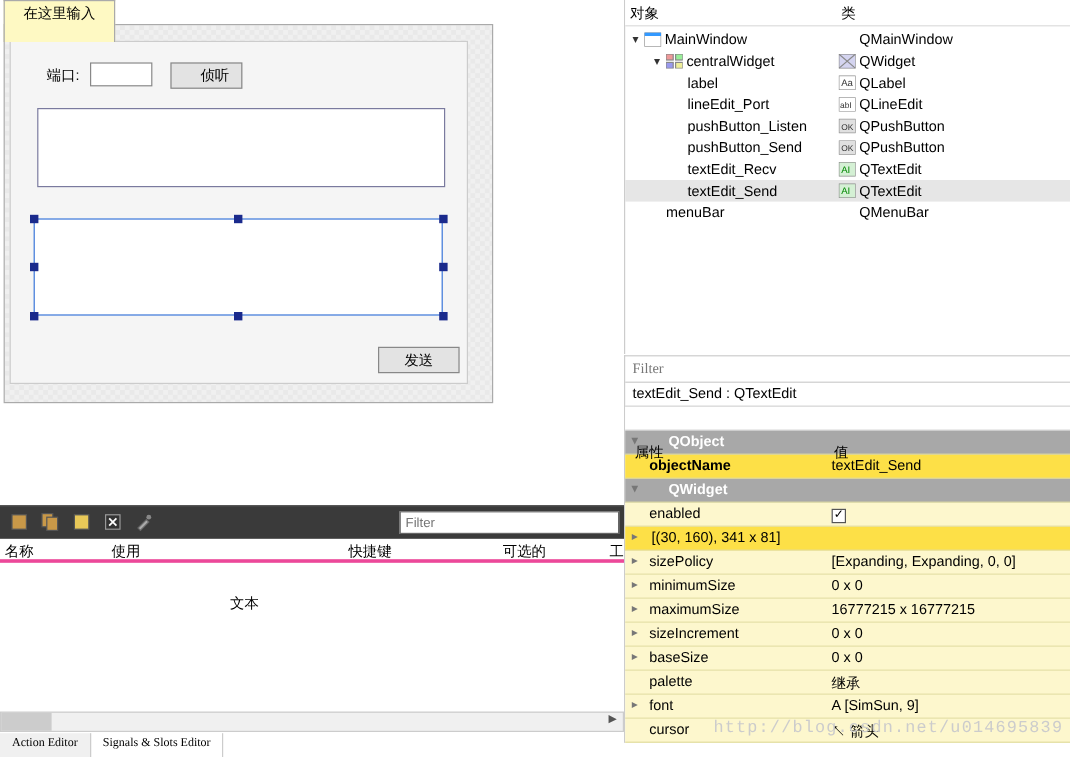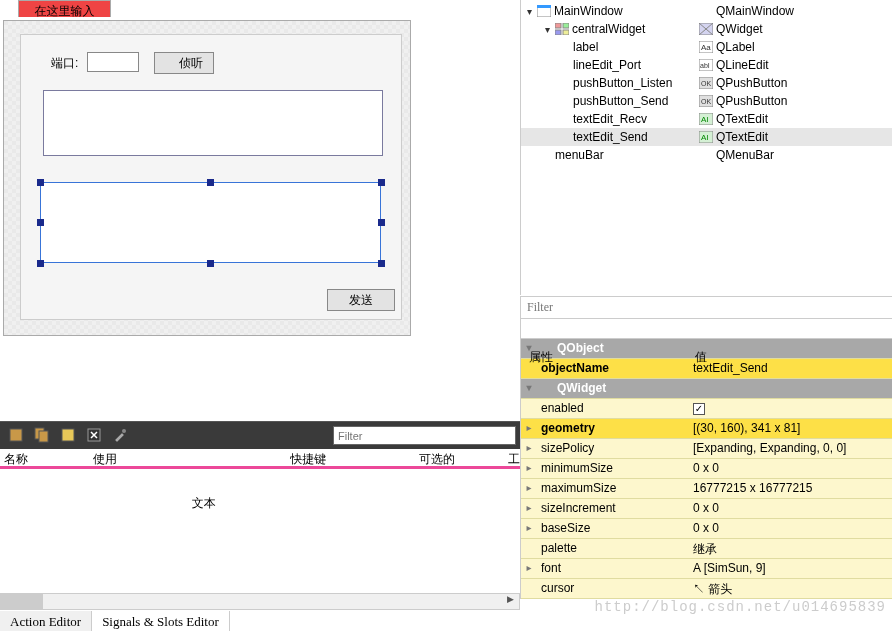--- a/index.html
+++ b/index.html
@@ -1,41 +1,41 @@
 <!DOCTYPE html>
 <html><head>
 <meta charset="utf-8">
 <style>
 * { box-sizing: border-box; margin: 0; padding: 0; }
 body { font-family: "Microsoft YaHei", sans-serif; font-size: 12px; background: #fff; width: 892px; height: 631px; overflow: hidden; position: relative; }
 
 
 .designer { position: absolute; left: 0; top: 0; width: 520px; height: 400px; }
-.tab { position: absolute; left: 18px; top: 0; width: 93px; height: 17px; background: #ef4444; border: 1px solid #aaa; border-bottom: none; text-align: center; line-height: 20px; font-size: 12px; z-index: 2; }
+.tab { position: absolute; left: 3px; top: 0; width: 93px; height: 35px; background: #fef9c3; border: 1px solid #aaa; border-bottom: none; text-align: center; line-height: 20px; font-size: 12px; z-index: 2; }
 .canvas { position: absolute; left: 3px; top: 20px; width: 408px; height: 316px; background: repeating-conic-gradient(#f0f0f0 0% 25%, #e9e9e9 0% 50%) 0 0/8px 8px; border: 1px solid #aaa; }
 .canvas::before { content: ""; position: absolute; inset: 0; background-image: radial-gradient(#999 0.5px, transparent 0.5px); background-size: 8px 8px; background-position: 3px 3px; }
 .widget-frame { position: absolute; background: #f5f5f5; border: 1px solid #ccc; }
 .form-label { position: absolute; font-size: 12px; }
 .form-input { position: absolute; background: #fff; border: 1px solid #888; height: 20px; }
 .form-btn { position: absolute; background: #e3e3e3; border: 1px solid #888; text-align: center; line-height: 20px; height: 22px; font-size: 12px; }
 .textedit { position: absolute; background: #fff; border: 1px solid #7a7a9e; }
 .selected { border: 1px solid #3874d8; }
 .handle { position: absolute; width: 7px; height: 7px; background: #1a2a8c; }
 
 
 .action-bar { position: absolute; left: 0; top: 421px; width: 520px; background: #3a3a3a; height: 28px; border-top: 1px solid #555; }
 .tool-icons { display: flex; gap: 10px; padding: 5px 8px; }
 .ticon { width: 16px; height: 16px; }
 .filter-bot { position: absolute; right: 4px; top: 4px; width: 183px; height: 19px; background: #fff; border: 1px solid #666; padding: 1px 4px; color: #777; font-size: 11px; }
 .action-head { position: absolute; left: 0; top: 449px; width: 520px; height: 20px; border-bottom: 3px solid #ec4899; display: flex; padding-left: 4px; }
 .action-head span { padding: 2px 0; font-size: 12px; }
 .scroll-bot { position: absolute; left: 0; top: 593px; width: 520px; height: 17px; background: #f0f0f0; border: 1px solid #ccc; }
 .scroll-bot .thumb { position: absolute; left: 0; top: 0; width: 42px; height: 15px; background: #ccc; }
 .scroll-bot .arr { position: absolute; right: 0; top: 0; width: 17px; height: 15px; text-align: center; font-size: 9px; color: #555; }
-.tabs-bot { position: absolute; left: 0; top: 611px; width: 520px; height: 20px; display: flex; font-size: 13px; }
+.tabs-bot { position: absolute; left: 0; top: 611px; width: 520px; height: 20px; display: flex; font-size: 10px; }
 .tabs-bot .btab { padding: 3px 10px; border-right: 1px solid #ccc; font-family: "SimSun"; }
 .tabs-bot .btab.active { background: #f0f0f0; }
 
 
 .inspector { position: absolute; left: 520px; top: 0; width: 372px; height: 295px; border-left: 1px solid #ccc; }
 .insp-head { display: flex; height: 22px; border-bottom: 1px solid #ddd; padding: 3px 4px; background: #fff; }
 .insp-head .col { font-size: 12px; }
 .tree { padding: 2px 0; font-size: 12px; }
 .tree-row { display: flex; align-items: center; height: 18px; padding-left: 6px; }
 .tree-row.sel { background: #e6e6e6; }
@@ -62,21 +62,21 @@
 .checkbox { display: inline-block; width: 12px; height: 12px; border: 1px solid #555; background: #fff; text-align: center; line-height: 10px; font-size: 10px; }
 
 .watermark { position: absolute; right: 6px; bottom: 16px; color: #ccc; font-size: 14px; letter-spacing: 1px; font-family: "Courier New", monospace; pointer-events: none; }
 </style>
 </head>
 <body>
 
 <div class="designer">
   <div class="tab">在这里输入</div>
   <div class="canvas">
-    <div class="widget-frame" style="left:16px; top:13px; width:382px; height:286px;">
+    <div class="widget-frame" style="left:4px; top:13px; width:382px; height:286px;">
       <span class="form-label" style="left:30px; top:20px;">端口:</span>
       <div class="form-input" style="left:66px; top:17px; width:52px;"></div>
       <div class="form-btn" style="left:133px; top:17px; width:60px;padding-left:14px;">侦听</div>
       <div class="textedit" style="left:22px; top:55px; width:340px; height:66px;"></div>
       <div class="textedit selected" style="left:19px; top:147px; width:341px; height:81px;"></div>
 
       <div class="handle" style="left:16px; top:144px;"></div>
       <div class="handle" style="left:186px; top:144px;"></div>
       <div class="handle" style="left:357px; top:144px;"></div>
       <div class="handle" style="left:16px; top:184px;"></div>
@@ -123,20 +123,24 @@
 <div class="scroll-bot">
   <div class="thumb"></div>
   <div class="arr">▶</div>
 </div>
 <div class="tabs-bot">
   <div class="btab active">Action Editor</div>
   <div class="btab">Signals &amp; Slots Editor</div>
 </div>
 
 <div class="inspector">
+  <div class="insp-head">
+    <div class="col" style="width:176px;">对象</div>
+    <div class="col">类</div>
+  </div>
   <div class="tree" id="tree">
       <div class="tree-row">
         <span class="tw">
           <span class="indent" style="width:0px"></span>
           <span class="arrow">▾</span>
           <span class="tree-icon">
             <svg width="14" height="12">
               <rect x="0" y="0" width="14" height="12" fill="#fff" stroke="#888"></rect>
               <rect x="0" y="0" width="14" height="3" fill="#39f"></rect>
             </svg>
@@ -260,20 +264,21 @@
           <span>menuBar</span>
         </span>
         <span style="width:17px"></span>
         <span>QMenuBar</span>
       </div>
     </div>
 </div>
 
 <div class="prop-panel">
   <div class="filter-line">Filter</div>
+  <div class="obj-line">textEdit_Send : QTextEdit</div>
   <div class="prop-head">
     <span style="width:166px;">属性</span>
     <span>值</span>
   </div>
   <div id="props">
       <div class="prop-row group">
         <span class="chev">▾</span>
         <span class="pk">QObject</span>
       </div>
       <div class="prop-row ylh bold">
@@ -285,21 +290,20 @@
         <span class="chev">▾</span>
         <span class="pk">QWidget</span>
       </div>
       <div class="prop-row yel">
         <span class="chev"></span>
         <span class="pk">enabled</span>
         <span class="pv"><span class="checkbox">✓</span></span>
       </div>
       <div class="prop-row ylh bold">
         <span class="chev">▸</span>
-        <span class="pk">geometry</span>
         <span class="pv">[(30, 160), 341 x 81]</span>
       </div>
       <div class="prop-row yel">
         <span class="chev">▸</span>
         <span class="pk">sizePolicy</span>
         <span class="pv">[Expanding, Expanding, 0, 0]</span>
       </div>
       <div class="prop-row yel">
         <span class="chev">▸</span>
         <span class="pk">minimumSize</span>

